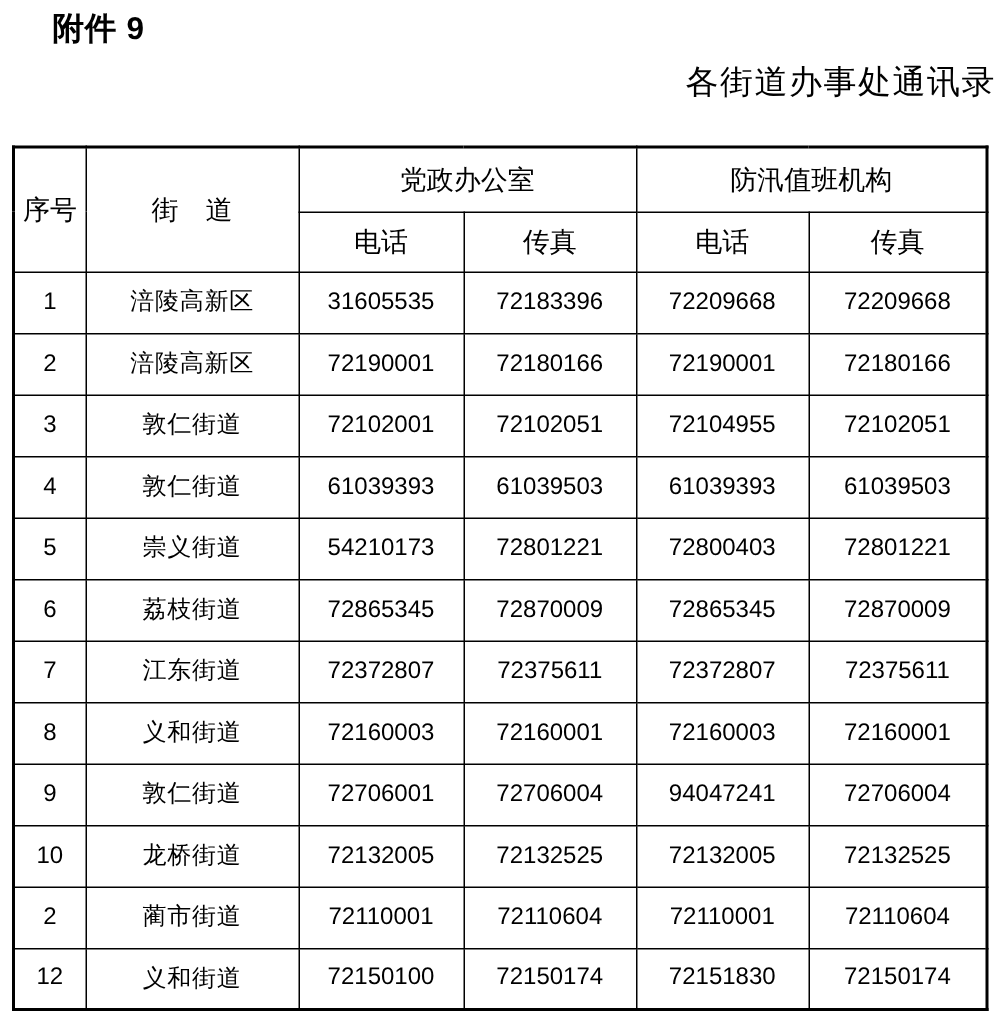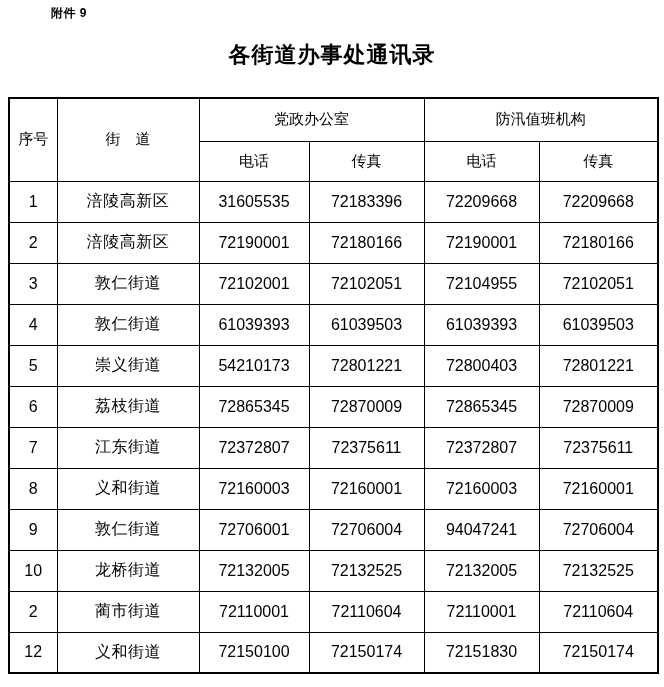--- a/index.html
+++ b/index.html
@@ -13,34 +13,34 @@
     overflow: hidden;
   }
   .page {
     position: relative;
     width: 664px;
     height: 687px;
     background: #ffffff;
   }
   .attachment-label {
     position: absolute;
-    left: 51px;
+    left: 35px;
     top: 5px;
-    font-size: 12px;
+    font-size: 21px;
     font-weight: bold;
     letter-spacing: 0.5px;
   }
   .doc-title {
     position: absolute;
     left: 0;
     top: 40px;
     width: 100%;
-    text-align: center;
+    text-align: right;
     font-size: 22px;
-    font-weight: bold;
+    font-weight: normal;
     letter-spacing: 1px;
   }
   table.contact-table {
     position: absolute;
     left: 8px;
     top: 97px;
     width: 649px;
     border-collapse: collapse;
     table-layout: fixed;
     border: 2px solid #000000;
@@ -50,21 +50,21 @@
     border: 1px solid #000000;
     text-align: center;
     vertical-align: middle;
     padding: 0;
     font-weight: normal;
     font-size: 16px;
     overflow: hidden;
     white-space: nowrap;
   }
   table.contact-table thead th {
-    font-size: 15px;
+    font-size: 18px;
     margin-top: 12px;
   }
   tr.header-row-1 { height: 43px; }
   tr.header-row-2 { height: 40px; }
   tbody tr { height: 41px; }
   td.cell-street { letter-spacing: 0.5px; font-size: 15px; }
 </style>
 </head>
 <body>
 

